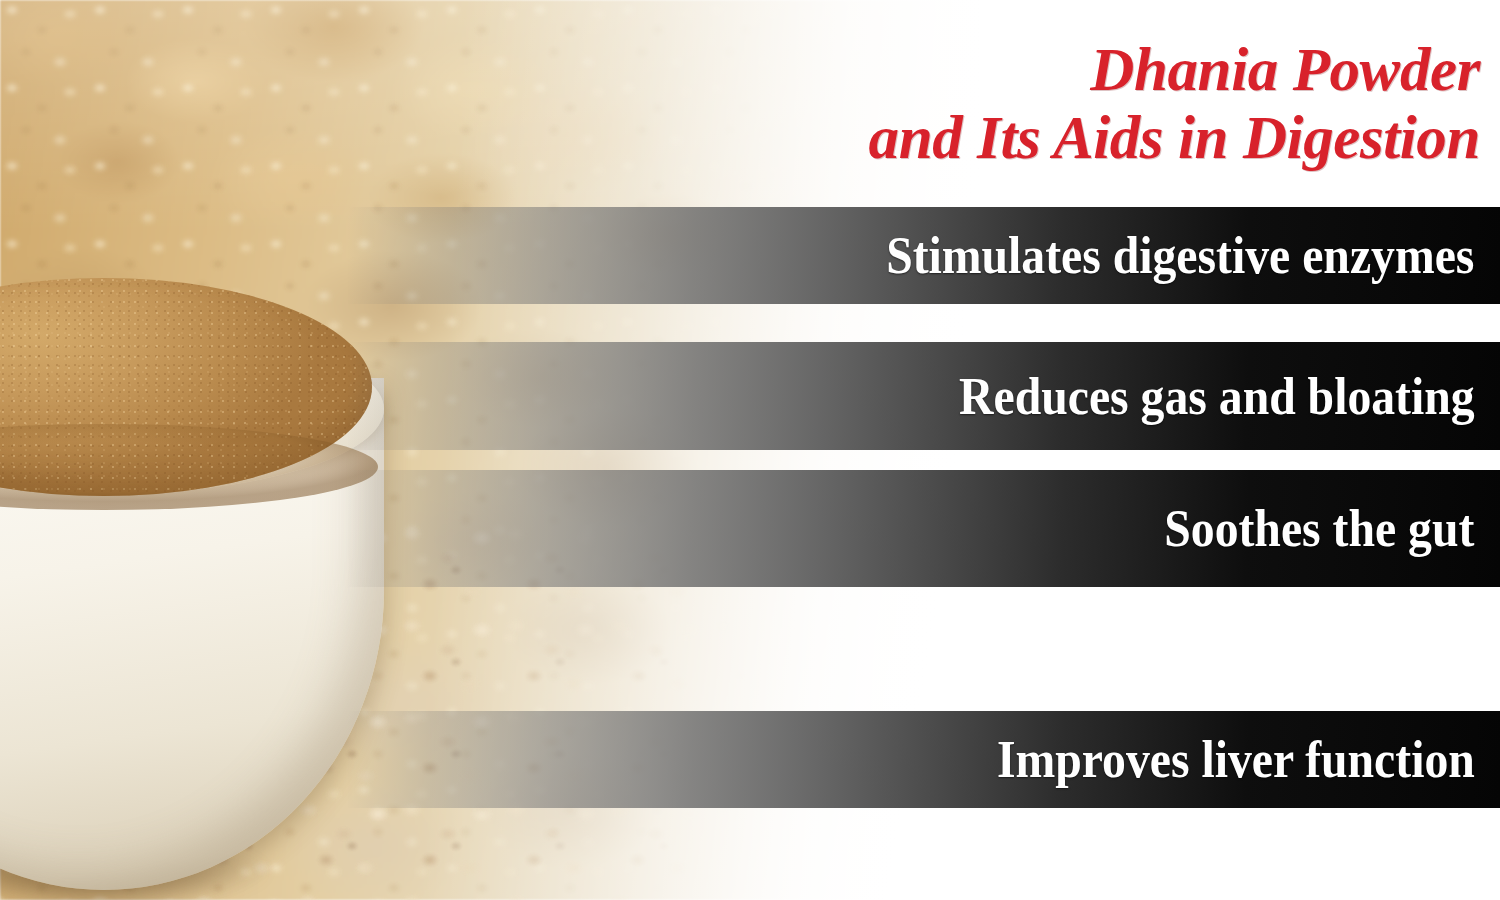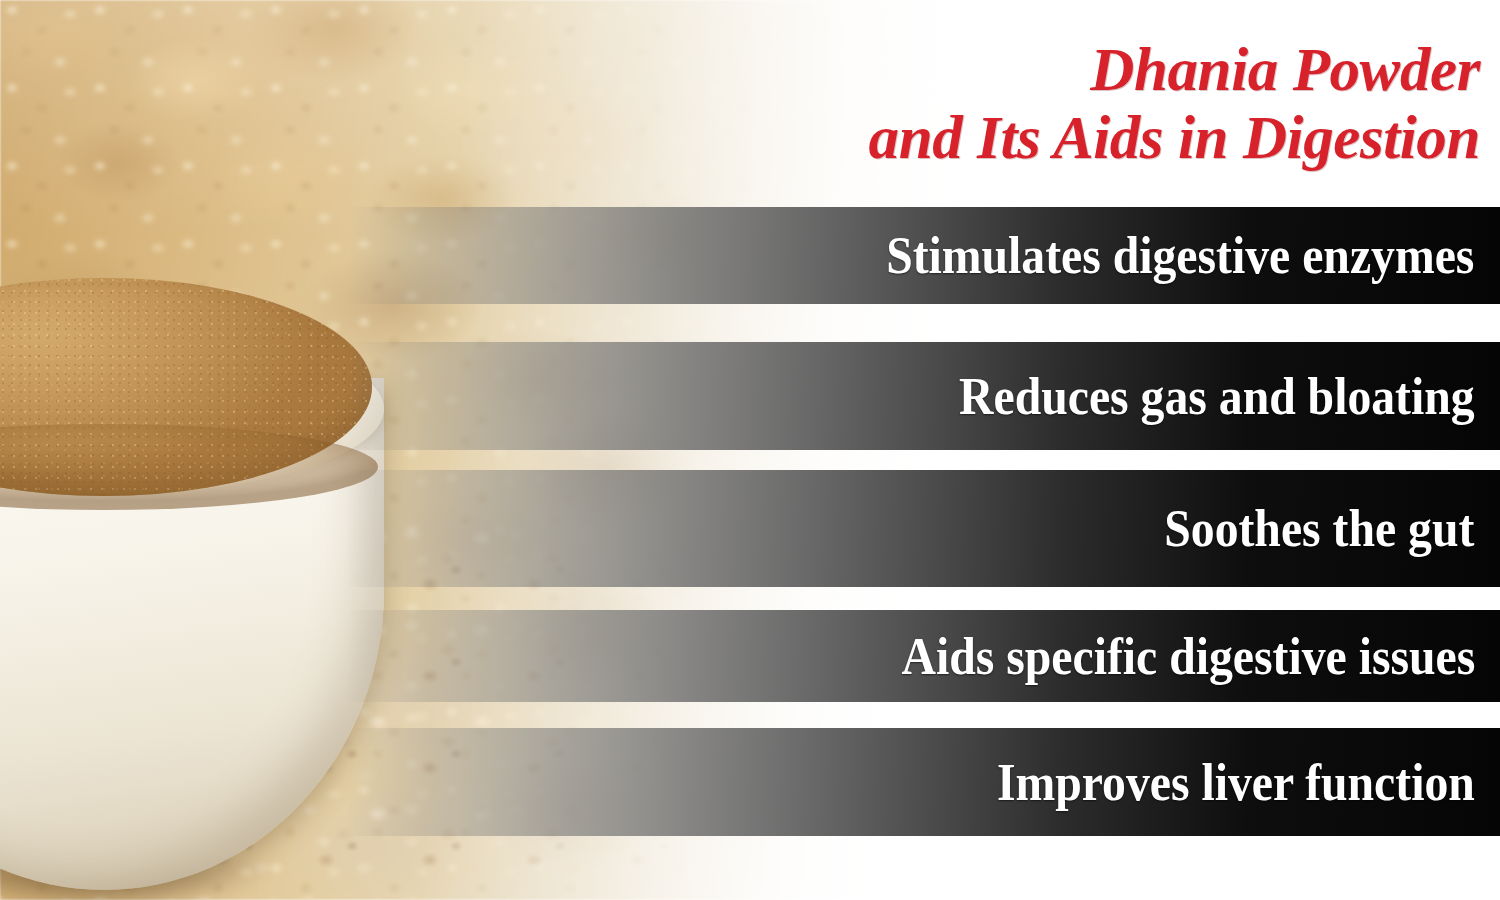--- a/index.html
+++ b/index.html
@@ -220,21 +220,21 @@
     padding-right: 28px;
     transform: scaleX(0.90);
     transform-origin: right center;
     text-shadow: 0 1px 2px rgba(0,0,0,.55);
   }
 
   #bar-0 { top: 207px; height: 97px; }
   #bar-1 { top: 342px; height: 108px; }
   #bar-2 { top: 470px; height: 117px; }
   #bar-3 { top: 610px; height: 92px;  }
-  #bar-4 { top: 728px; height: 108px; }
+  #bar-4 { top: 711px; height: 97px; }
 </style>
 </head>
 <body>
 
 <div id="poster">
 
   <div class="photo">
     <div class="seed-bed"></div>
     <div class="seed-speckle"></div>
     <div class="seed-foreground"></div>
@@ -264,23 +264,19 @@
   <div class="bar" id="bar-1">
     <div class="bar-fill"></div>
     <span class="bar-text">Reduces gas and bloating</span>
   </div>
 
   <div class="bar" id="bar-2">
     <div class="bar-fill"></div>
     <span class="bar-text">Soothes the gut</span>
   </div>
 
-  <div class="bar" id="bar-3">
-    <div class="bar-fill"></div>
-    <span class="bar-text">Aids specific digestive issues</span>
-  </div>
 
   <div class="bar" id="bar-4">
     <div class="bar-fill"></div>
     <span class="bar-text">Improves liver function</span>
   </div>
 
 </div>
 
 </body></html>

